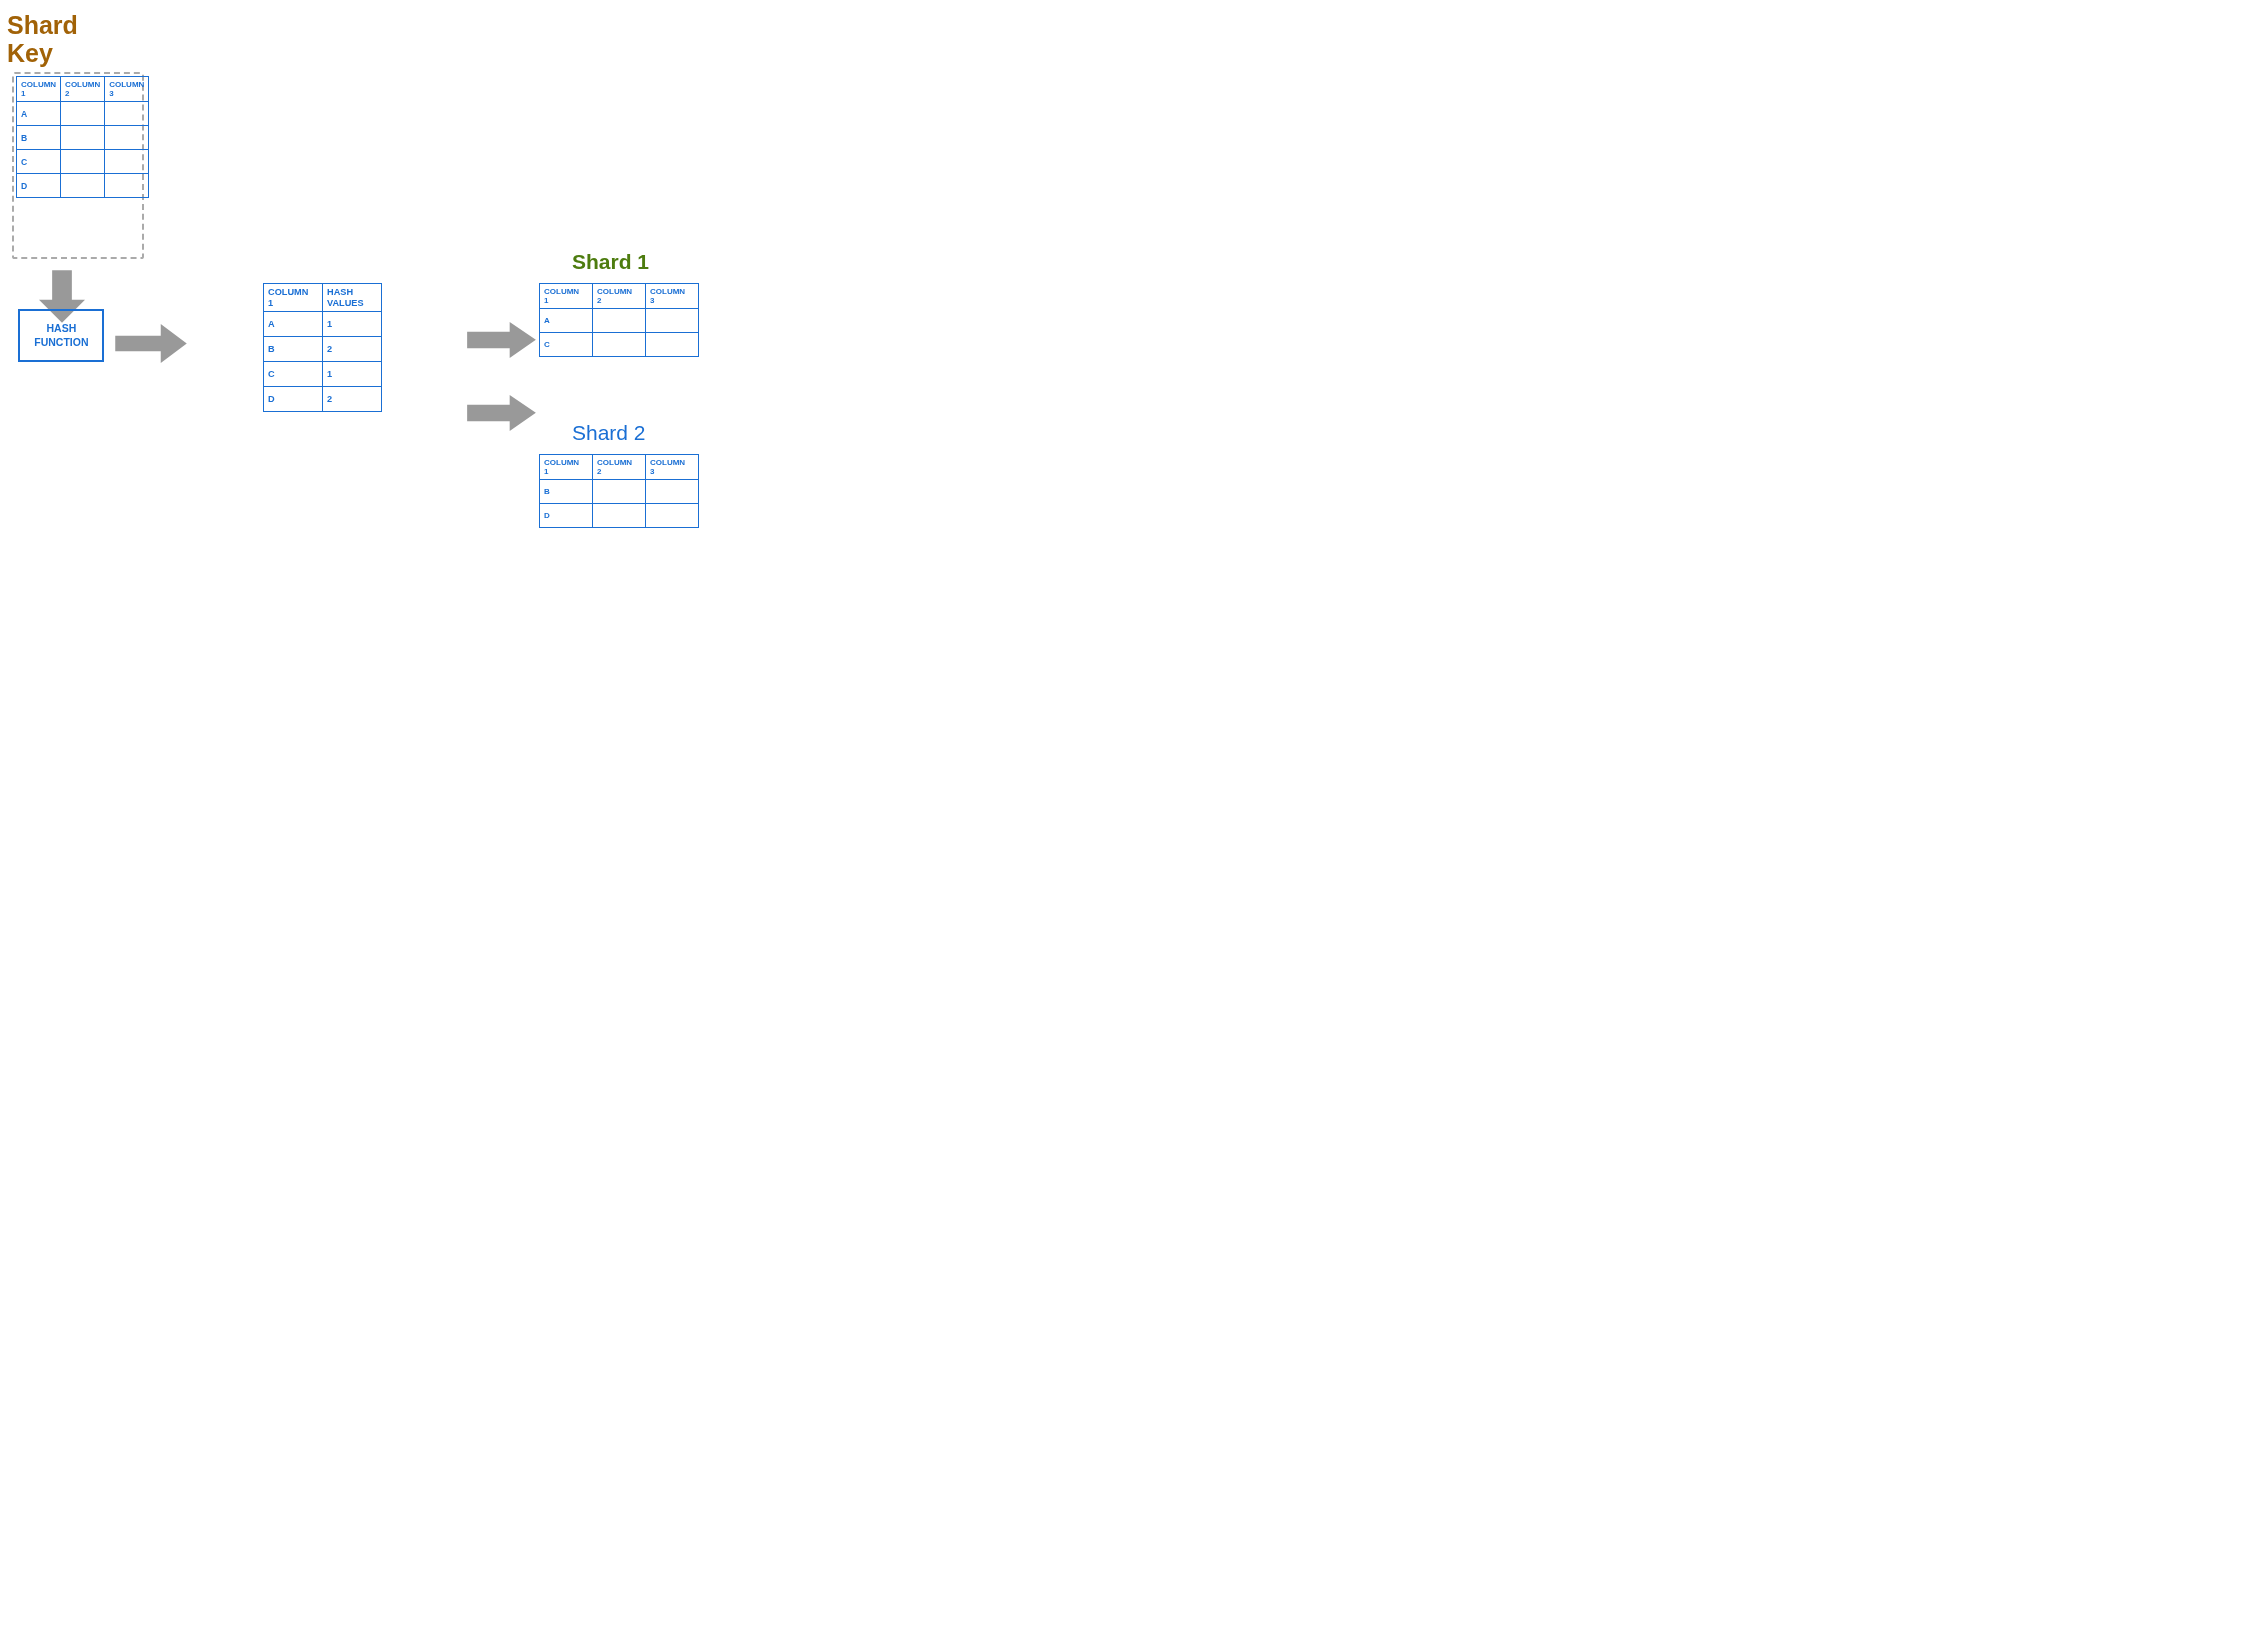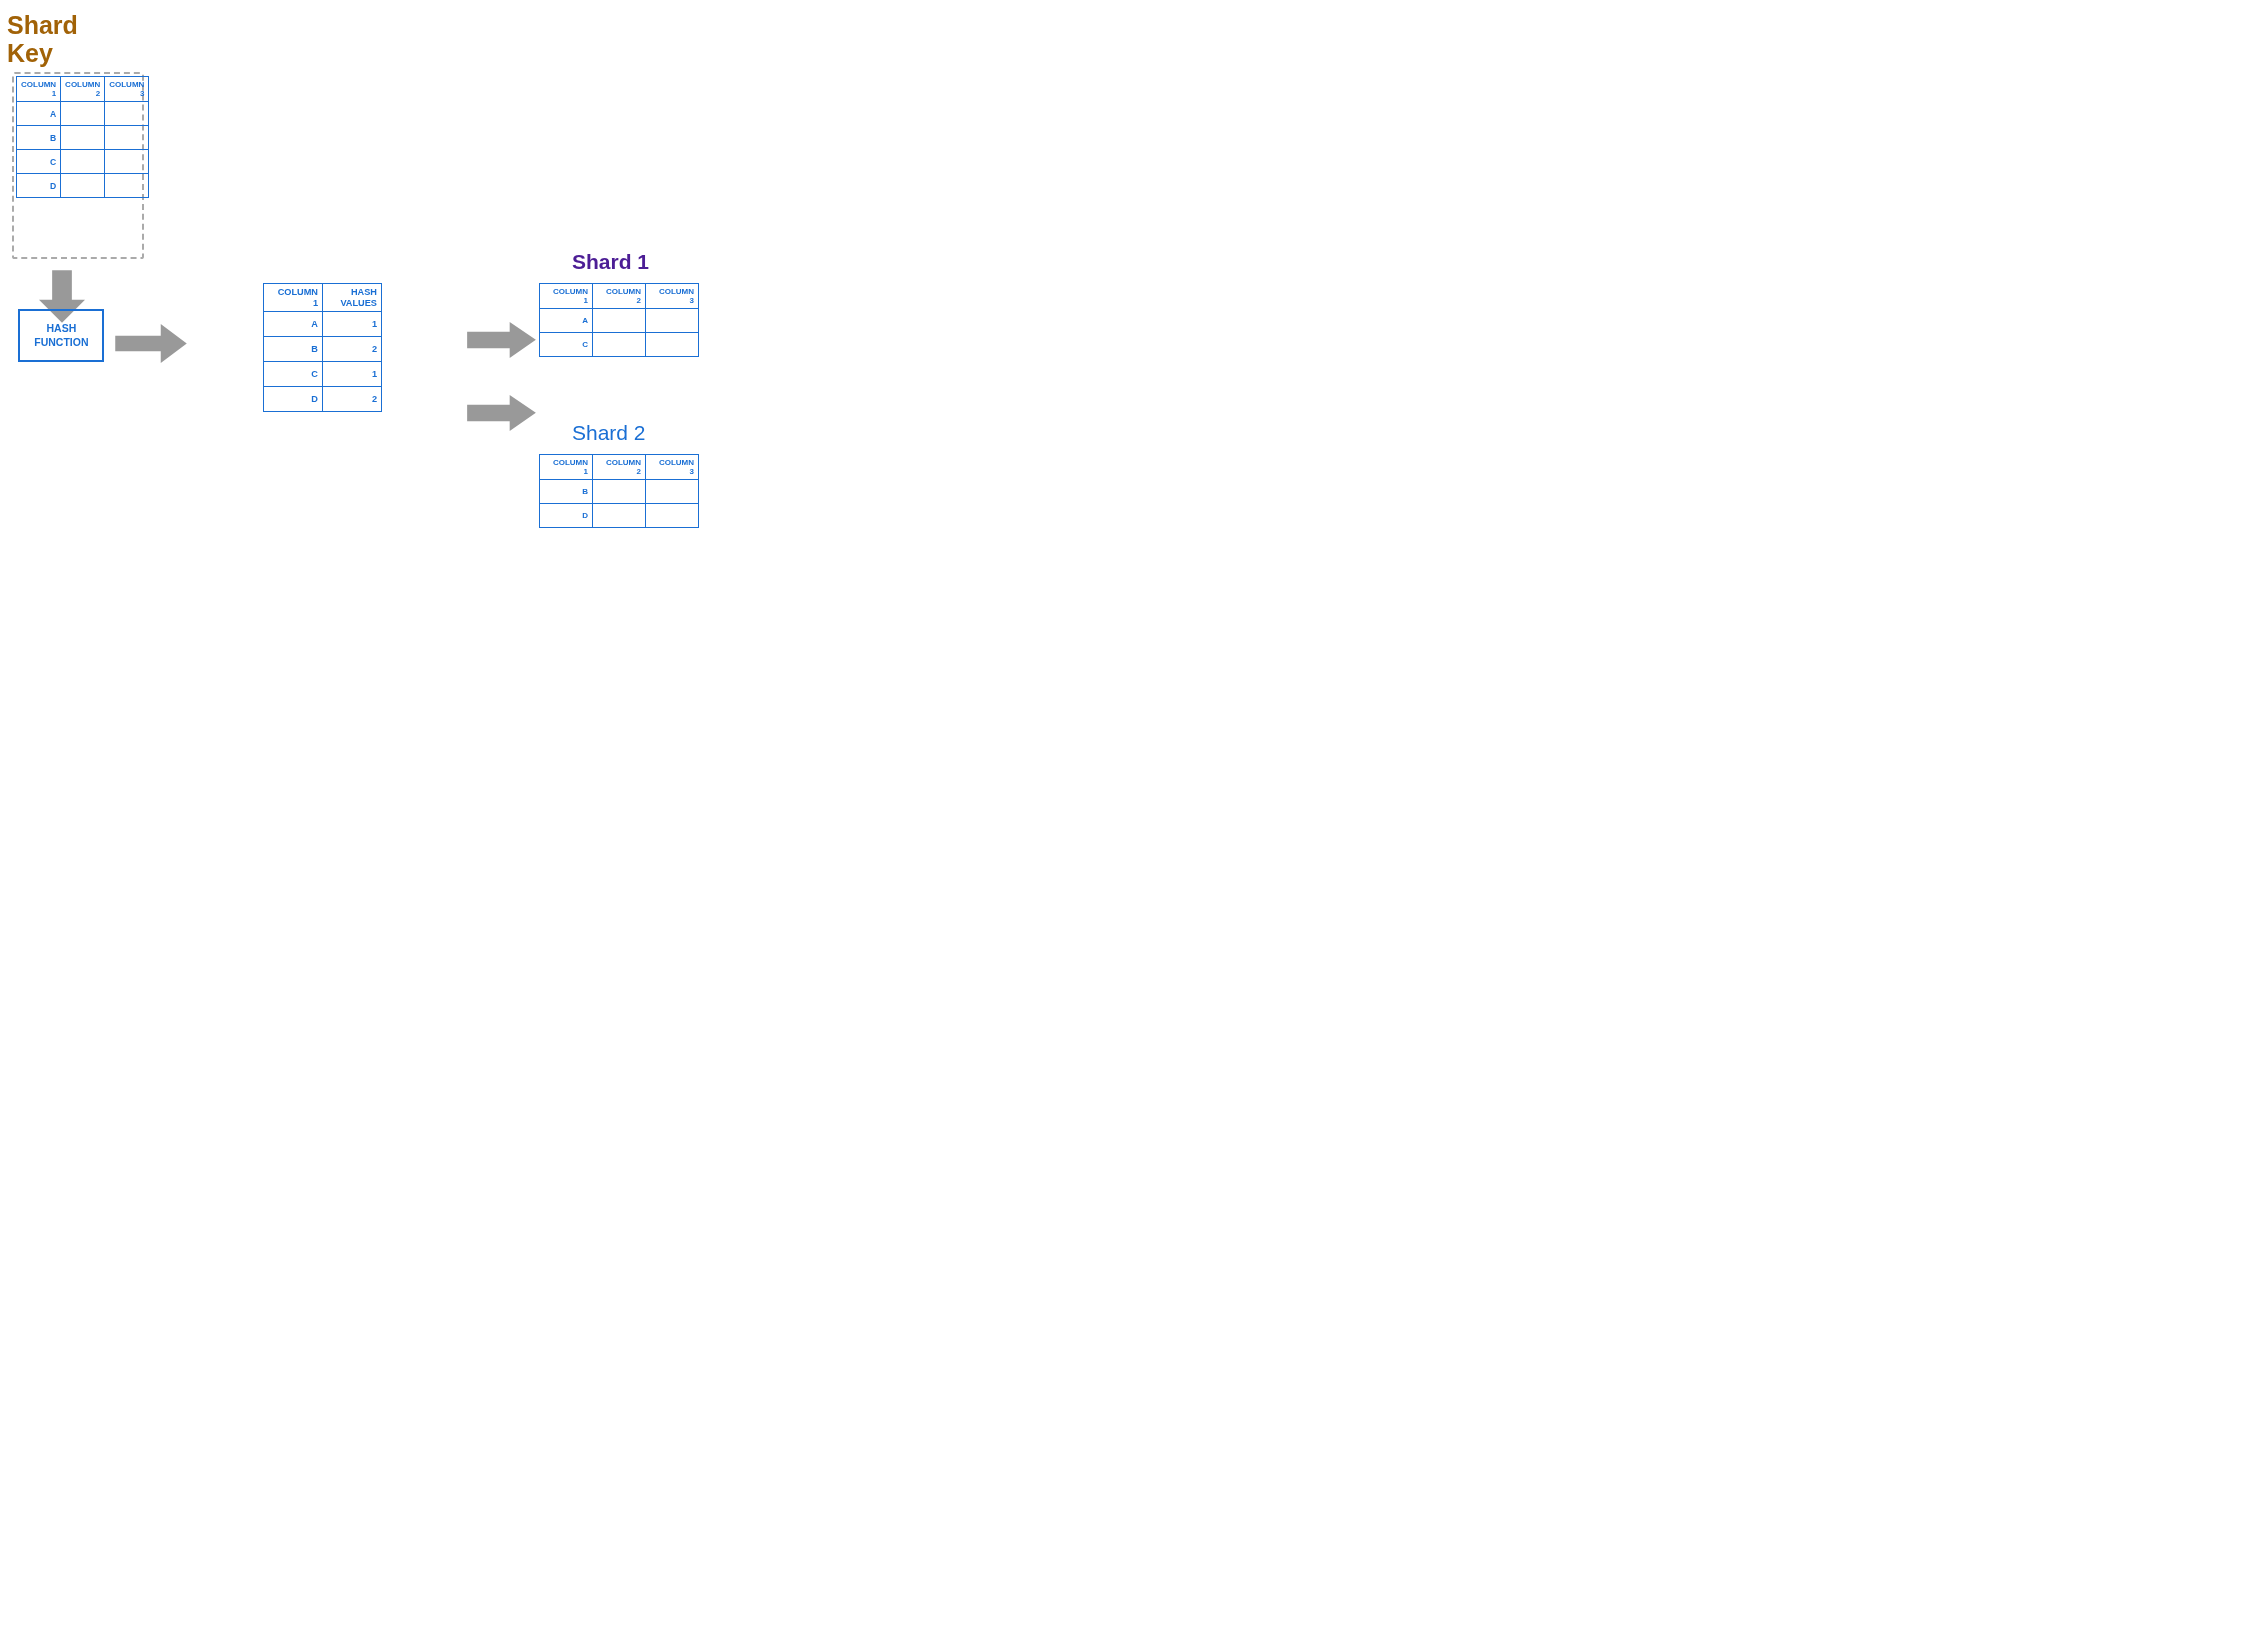--- a/index.html
+++ b/index.html
@@ -41,21 +41,21 @@
     }
 
     
     .data-table {
       border-collapse: collapse;
       color: #1a6fd4;
       font-weight: bold;
     }
     .data-table td, .data-table th {
       border: 1.3px solid #1a6fd4;
-      text-align: right;
+      text-align: left;
       font-weight: bold;
       font-size: 8.6px;
       color: #1a6fd4;
       padding: 2.6px 4px;
       margin-top: 32px;
     }
     .data-table th {
       font-size: 8px;
       line-height: 1.2;
     }
@@ -104,21 +104,21 @@
       width: 59px;
       height: 25px;
       font-size: 9.2px;
     }
 
     
     .shard1-title {
       position: absolute;
       top: 250px;
       left: 572px;
-      color: #4c1d95;
+      color: #4d7c0f;
       font-size: 21px;
       font-weight: bold;
     }
 
     
     .shard1-table-wrap {
       position: absolute;
       top: 283px;
       left: 539px;
     }

